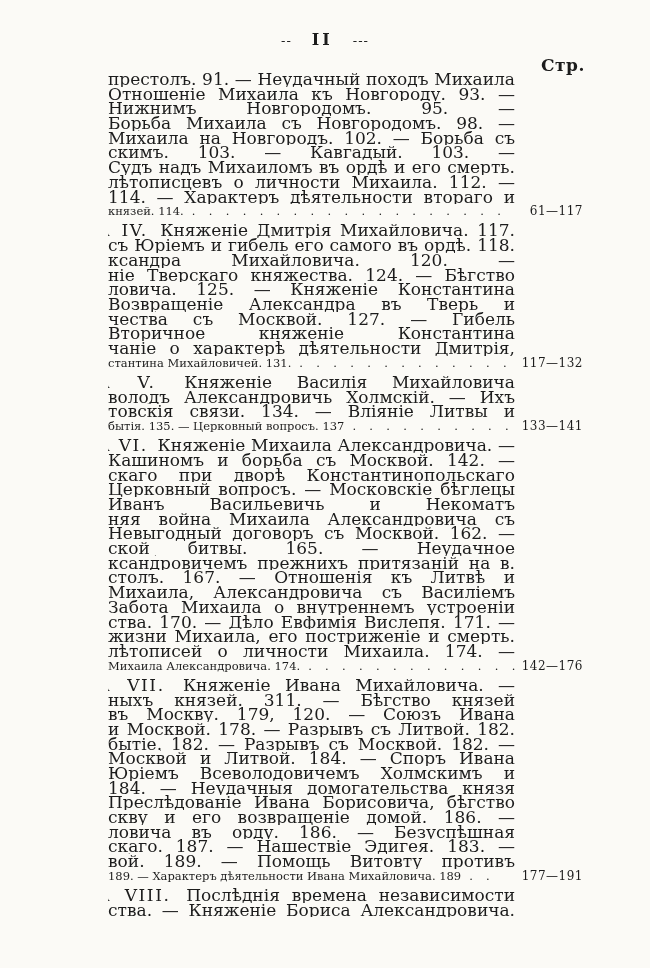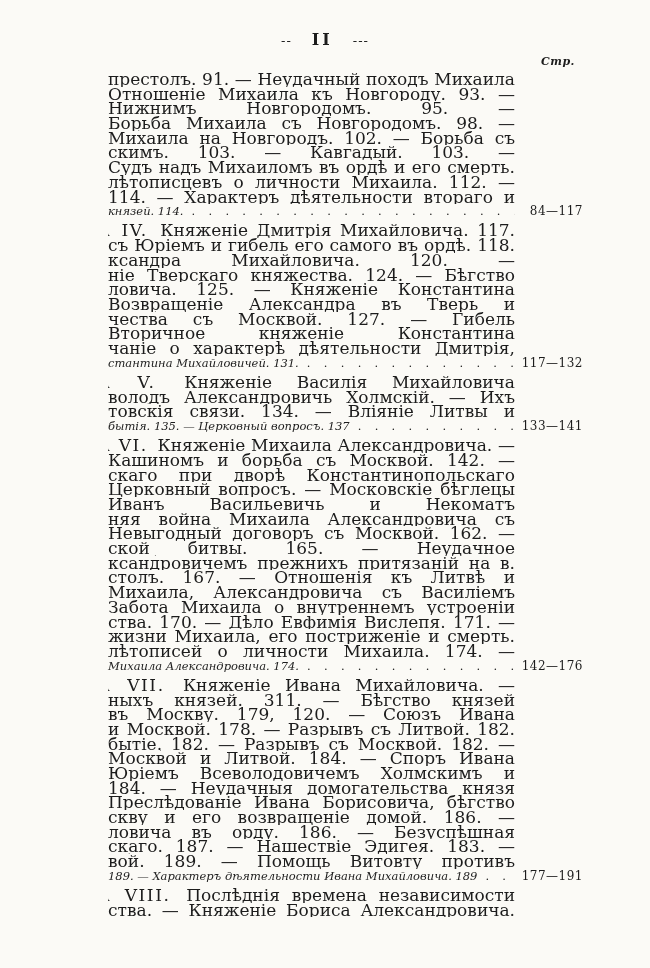--- a/index.html
+++ b/index.html
@@ -15,21 +15,21 @@
   }
   .running-head{
     position:absolute;top:30px;left:0;width:650px;
     text-align:center;font-size:13px;
     white-space:pre;
   }
   .running-head .dash{letter-spacing:1px;color:#222;}
   .running-head .pgnum{margin:0 20px;font-size:16px;letter-spacing:3px;font-weight:bold;}
   .str-label{
     position:absolute;top:55px;left:541px;
-    font-size:11px;font-weight:bold;letter-spacing:0.5px;font-style:italic;
+    font-size:17px;font-weight:bold;letter-spacing:0.5px;
   }
   .toc{
     position:absolute;top:72px;left:108px;width:407px;
   }
   .entry{position:relative;margin-top:4.6px;}
   .entry:first-child{margin-top:0;}
   .line{
     font-size:17px;line-height:14.7px;height:14.7px;
     text-align:justify;text-align-last:justify;
     overflow:hidden;
@@ -38,21 +38,21 @@
   .chapter-label{
     font-variant:small-caps;
     letter-spacing:1.6px;
     margin-right:4px;
   }
   .lastline{
     position:relative;
     display:flex;align-items:baseline;
     font-size:11.5px;line-height:14.7px;height:14.7px;
   }
-  .lastline .txt{white-space:pre;font-style:italic;}
+  .lastline .txt{white-space:pre;}
   .lastline .dots{
     flex:1;overflow:hidden;white-space:pre;
     margin-left:8px;letter-spacing:2px;
   }
   .pages{
     position:absolute;right:-68px;bottom:0;
     font-size:12px;white-space:nowrap;letter-spacing:0.5px;
   }
 </style>
 </head>
@@ -68,21 +68,21 @@
         <div class="line">Нижнимъ Новгородомъ. 95. — Переяславскій соборъ. 96. —</div>
         <div class="line">Борьба Михаила съ Новгородомъ. 98. — Гибельный походъ</div>
         <div class="line">Михаила на Новгородъ. 102. — Борьба съ Юріемъ Москов-</div>
         <div class="line">скимъ. 103. — Кавгадый. 103. — Опустошеніе Тверской земли</div>
         <div class="line">Судъ надъ Михаиломъ въ ордѣ и его смерть. 109. — Отзывъ</div>
         <div class="line">лѣтописцевъ о личности Михаила. 112. — Анна Кашинская.</div>
         <div class="line">114. — Характеръ дѣятельности втораго и третьяго Тверскихъ</div>
         <div class="lastline">
           <span class="txt">князей. 114.</span>
           <span class="dots">.  .  .  .  .  .  .  .  .  .  .  .  .  .  .  .  .  .  .  .</span>
-          <span class="pages">84—117</span>
+          <span class="pages">61—117</span>
         </div>
       </div>
       <div class="entry">
         <div class="line first"><span class="chapter-label">Глава IV.</span> Княженіе Дмитрія Михайловича. 117. — Вражда Дмитрія</div>
         <div class="line">съ Юріемъ и гибель его самого въ ордѣ. 118.— Княженіе Але-</div>
         <div class="line">ксандра Михайловича. 120. — Щелкановщина. 120. — Раззоре-</div>
         <div class="line">ніе Тверскаго княжества. 124. — Бѣгство Александра Михай-</div>
         <div class="line">ловича. 125. — Княженіе Константина Михайловича. 126. —</div>
         <div class="line">Возвращеніе Александра въ Тверь и возобновленіе соперни-</div>
         <div class="line">чества съ Москвой. 127. — Гибель Александра въ ордѣ. 129. —</div>

